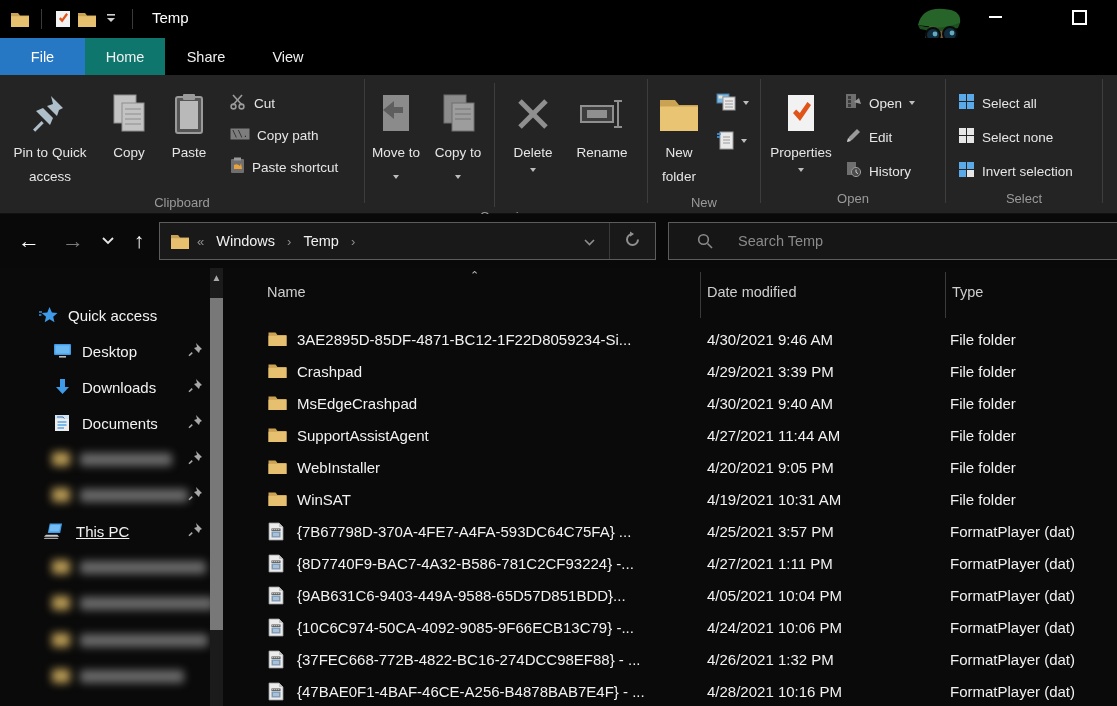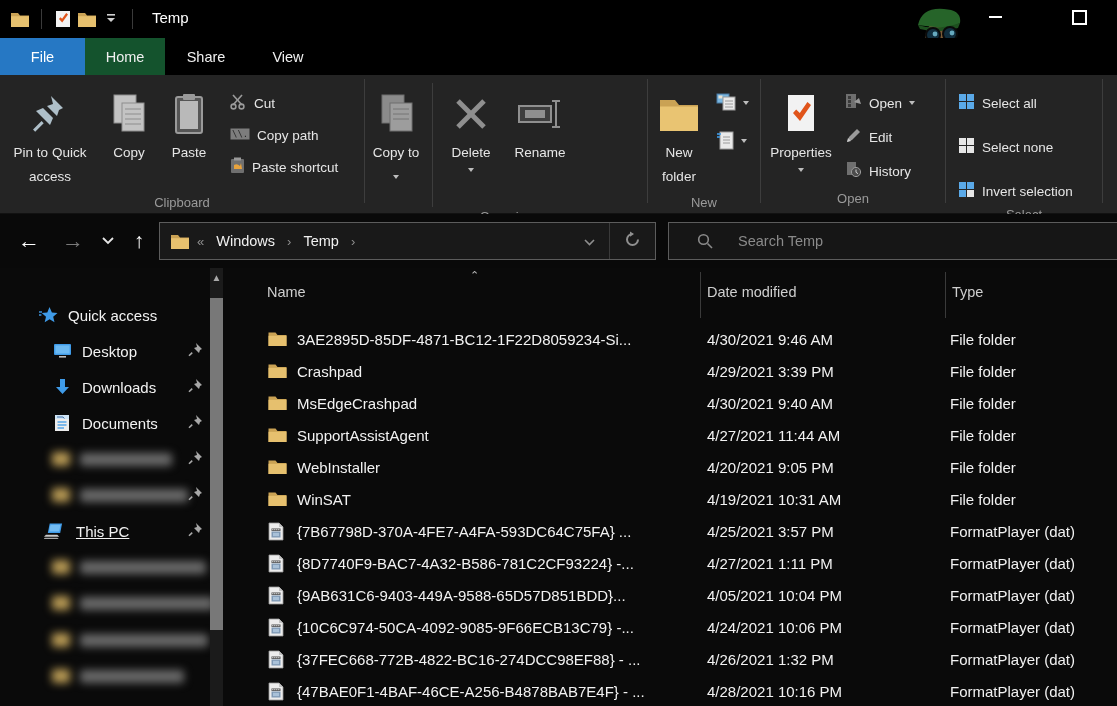--- a/index.html
+++ b/index.html
@@ -15,21 +15,21 @@
   .winctl { position:absolute; top:0; width:46px; height:34px; display:flex; align-items:center; justify-content:center; }
   #btn-min { left:972px; } #btn-max { left:1056px; }
   .min-glyph { width:13px; height:2px; background:#fff; }
   .max-glyph { width:15px; height:15px; border:2px solid #fff; }
   #mascot { position:absolute; left:910px; top:3px; width:62px; height:58px; filter:brightness(.8); }
 
   
   #tabstrip { position:absolute; left:0; top:38px; width:1117px; height:37px; background:#000; display:flex; }
   .tab { height:37px; display:flex; align-items:center; justify-content:center; font-size:14.5px; color:#f0f0f0; cursor:default; }
   .tab.file { width:85px; background:#2678c4; color:#fff; }
-  .tab.active { width:80px; background:#14532d; }
+  .tab.active { width:80px; background:#0f766e; }
   .tab.plain { width:82px; }
 
   
   #ribbon { position:absolute; left:0; top:75px; width:1117px; height:139px; background:#242424;
     display:flex; border-bottom:1px solid #111; }
   .rgroup { display:flex; flex-direction:column; height:100%; position:relative; }
   .rgroup-content { flex:1; display:flex; align-items:flex-start; padding-top:8px; }
   .rgroup-label { height:24px; text-align:center; color:#9a9a9a; font-size:13px; line-height:20px; }
   .rdivider { width:1px; height:124px; margin-top:4px; background:#3d3d3d; }
   .rbig { display:flex; flex-direction:column; align-items:center; padding:4px 6px; color:#e6e6e6; font-size:13.5px; line-height:24px; text-align:center; }
@@ -222,20 +222,29 @@
       </div>
     </div>
     <div class="rgroup-label">Clipboard</div>
   </div>
   <div class="rdivider"></div>
 
   <div class="rgroup" style="width:282px;">
     <div class="rgroup-content">
       <div class="rbig" style="width:62px;">
         <span class="ic">
+          <svg width="34" height="42" viewBox="0 0 34 42">
+              <rect x="4" y="2" width="26" height="36" fill="#8b8b8b"></rect>
+              <path d="M24 14v6h-9v6l-11-9 11-9v6z" fill="#5e5e5e"></path>
+            </svg>
+        </span>
+        <span><span>Move to</span> <span class="chev sm"></span></span>
+      </div>
+      <div class="rbig" style="width:62px;">
+        <span class="ic">
           <svg width="36" height="42" viewBox="0 0 36 42">
               <rect x="4" y="2" width="22" height="28" fill="#8b8b8b" stroke="#6e6e6e"></rect>
               <rect x="12" y="10" width="22" height="28" fill="#9d9d9d" stroke="#6e6e6e"></rect>
               <g stroke="#757575">
                 <line x1="15" y1="16" x2="31" y2="16"></line>
                 <line x1="15" y1="21" x2="31" y2="21"></line>
                 <line x1="15" y1="26" x2="31" y2="26"></line>
               </g>
             </svg>
         </span>
@@ -370,21 +379,21 @@
           <span>History</span>
         </div>
       </div>
     </div>
     <div class="rgroup-label">Open</div>
   </div>
   <div class="rdivider"></div>
 
   <div class="rgroup" style="width:156px;">
     <div class="rgroup-content" style="padding-left:8px;">
-      <div class="rstack" style="gap:16px;">
+      <div class="rstack" style="gap:6px;">
         <div class="rsmall">
           <span>
             <svg width="17" height="17" viewBox="0 0 17 17">
                 <g fill="#5aa9e8">
                   <rect x="1" y="1" width="7" height="7"></rect>
                   <rect x="9" y="1" width="7" height="7"></rect>
                   <rect x="1" y="9" width="7" height="7"></rect>
                   <rect x="9" y="9" width="7" height="7"></rect>
                 </g>
               </svg>

